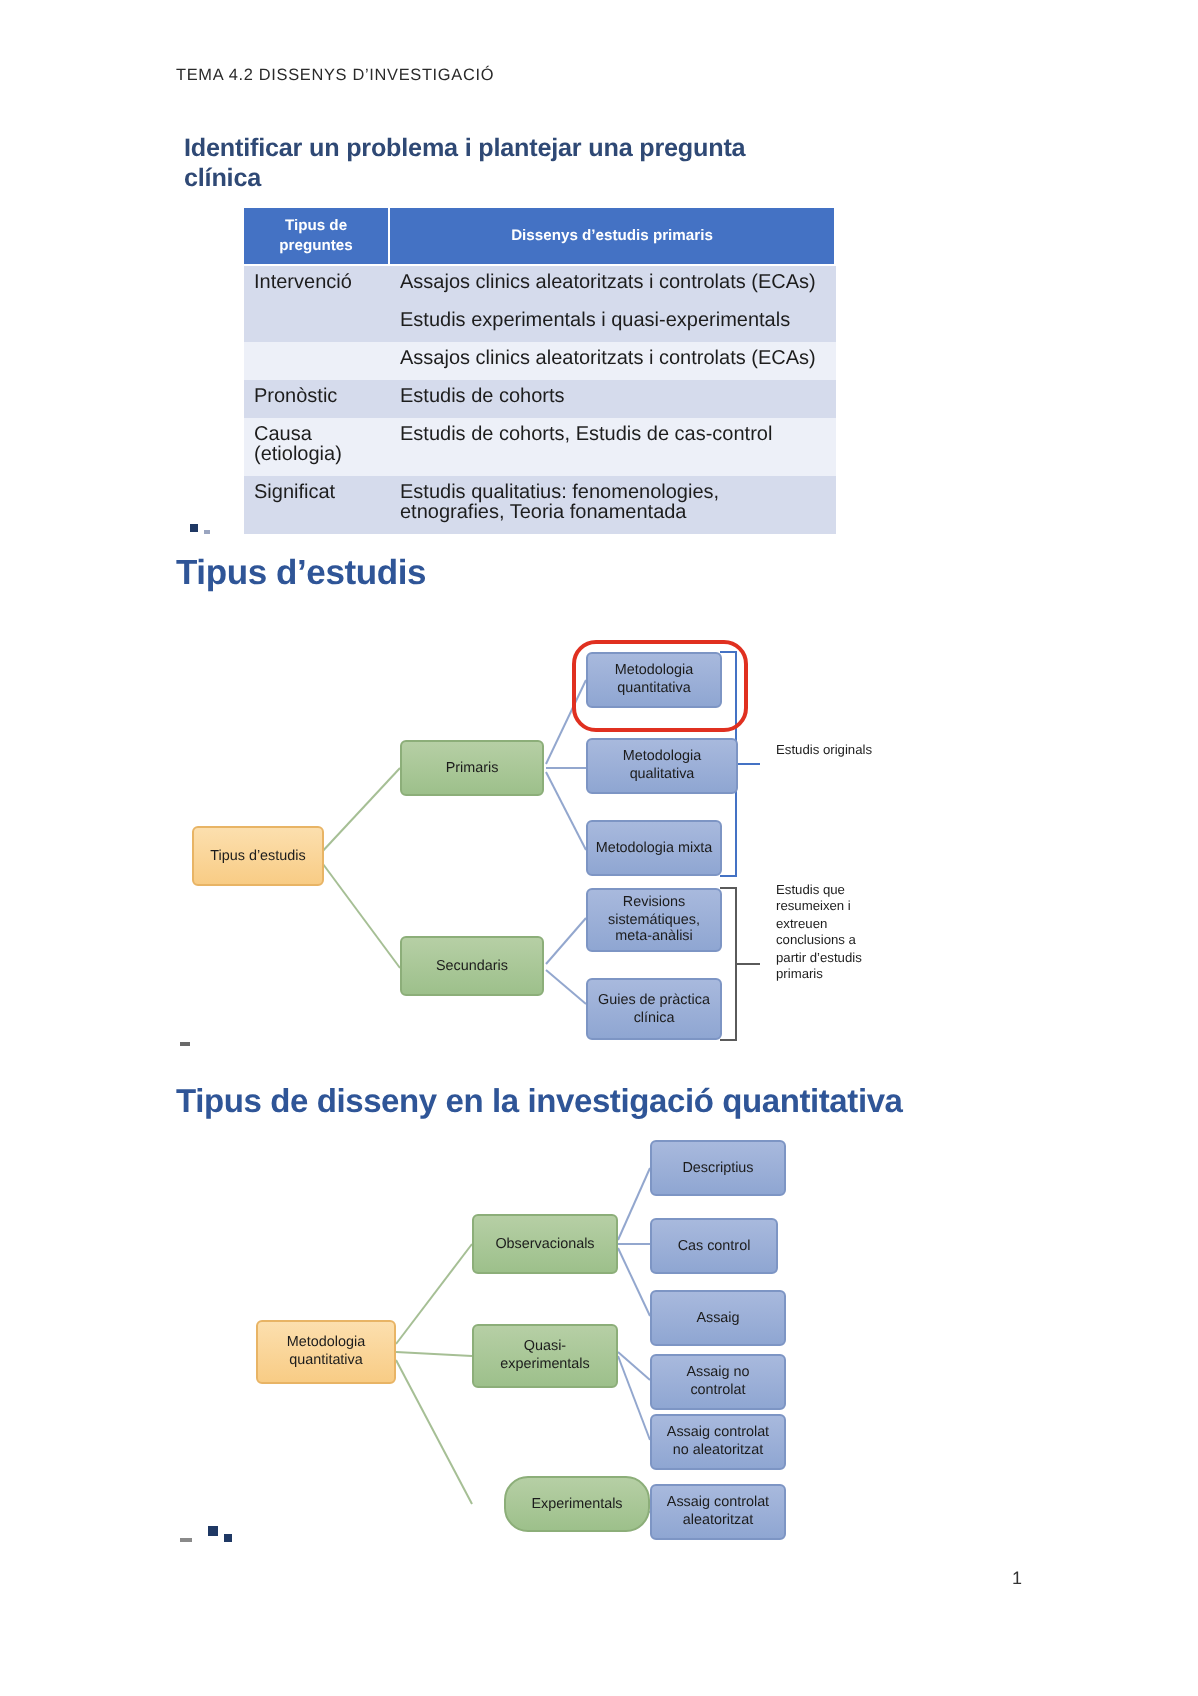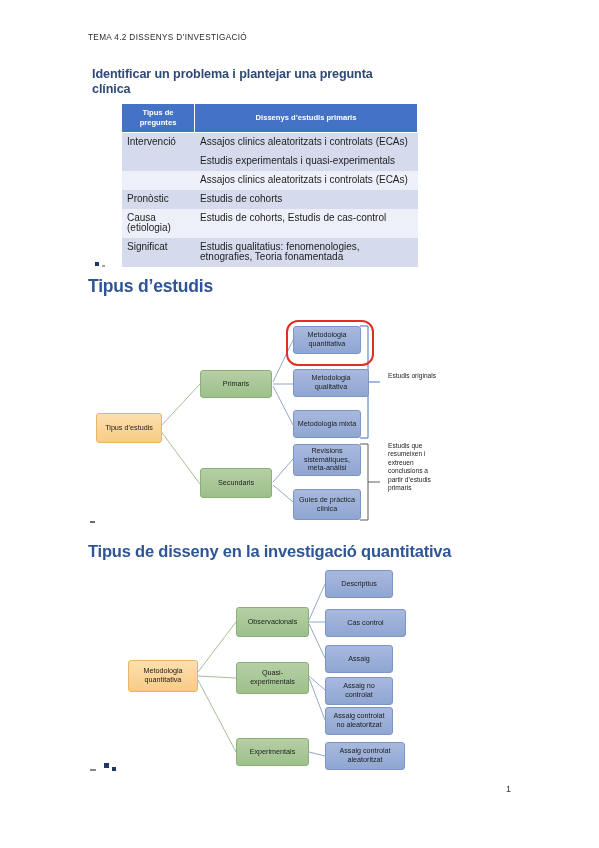--- a/index.html
+++ b/index.html
@@ -293,40 +293,40 @@
     <div class="node orange" style="left:40px; top:100px; width:70px; height:32px;">
       <span>Metodologia quantitativa</span>
     </div>
 
     <div class="node green" style="left:148px; top:47px; width:73px; height:30px;">
       <span>Observacionals</span>
     </div>
     <div class="node green" style="left:148px; top:102px; width:73px; height:32px;">
       <span>Quasi-experimentals</span>
     </div>
-    <div class="node green" style="left:148px; top:178px; width:73px; height:28px;">
+    <div class="node green" style="left:164px; top:178px; width:73px; height:28px;border-radius:12px;">
       <span>Experimentals</span>
     </div>
 
     <div class="node blue" style="left:237px; top:10px; width:68px; height:27px;">
       <span>Descriptius</span>
     </div>
-    <div class="node blue" style="left:237px; top:49px; width:81px; height:27px;">
+    <div class="node blue" style="left:237px; top:49px; width:64px; height:27px;">
         <span>Cas control</span>
     </div>
     <div class="node blue" style="left:237px; top:85px; width:68px; height:27px;">
       <span>Assaig</span>
     </div>
     <div class="node blue" style="left:237px; top:117px; width:68px; height:27px;">
       <span>Assaig no controlat</span>
     </div>
     <div class="node blue" style="left:237px; top:147px; width:68px; height:27px;">
       <span>Assaig controlat no aleatoritzat</span>
     </div>
-    <div class="node blue" style="left:237px; top:182px; width:80px; height:27px;">
+    <div class="node blue" style="left:237px; top:182px; width:68px; height:27px;">
       <span>Assaig controlat aleatoritzat</span>
     </div>
 
     <div class="dbullet" style="left:2px; top:209px; width:6px; height:2px; background:#8a8a8a;"></div>
     <div class="dbullet" style="left:16px; top:203px; width:5px; height:5px;"></div>
     <div class="dbullet" style="left:24px; top:207px; width:4px; height:4px;"></div>
   </div>
 
   <div class="page-number">1</div>
 

